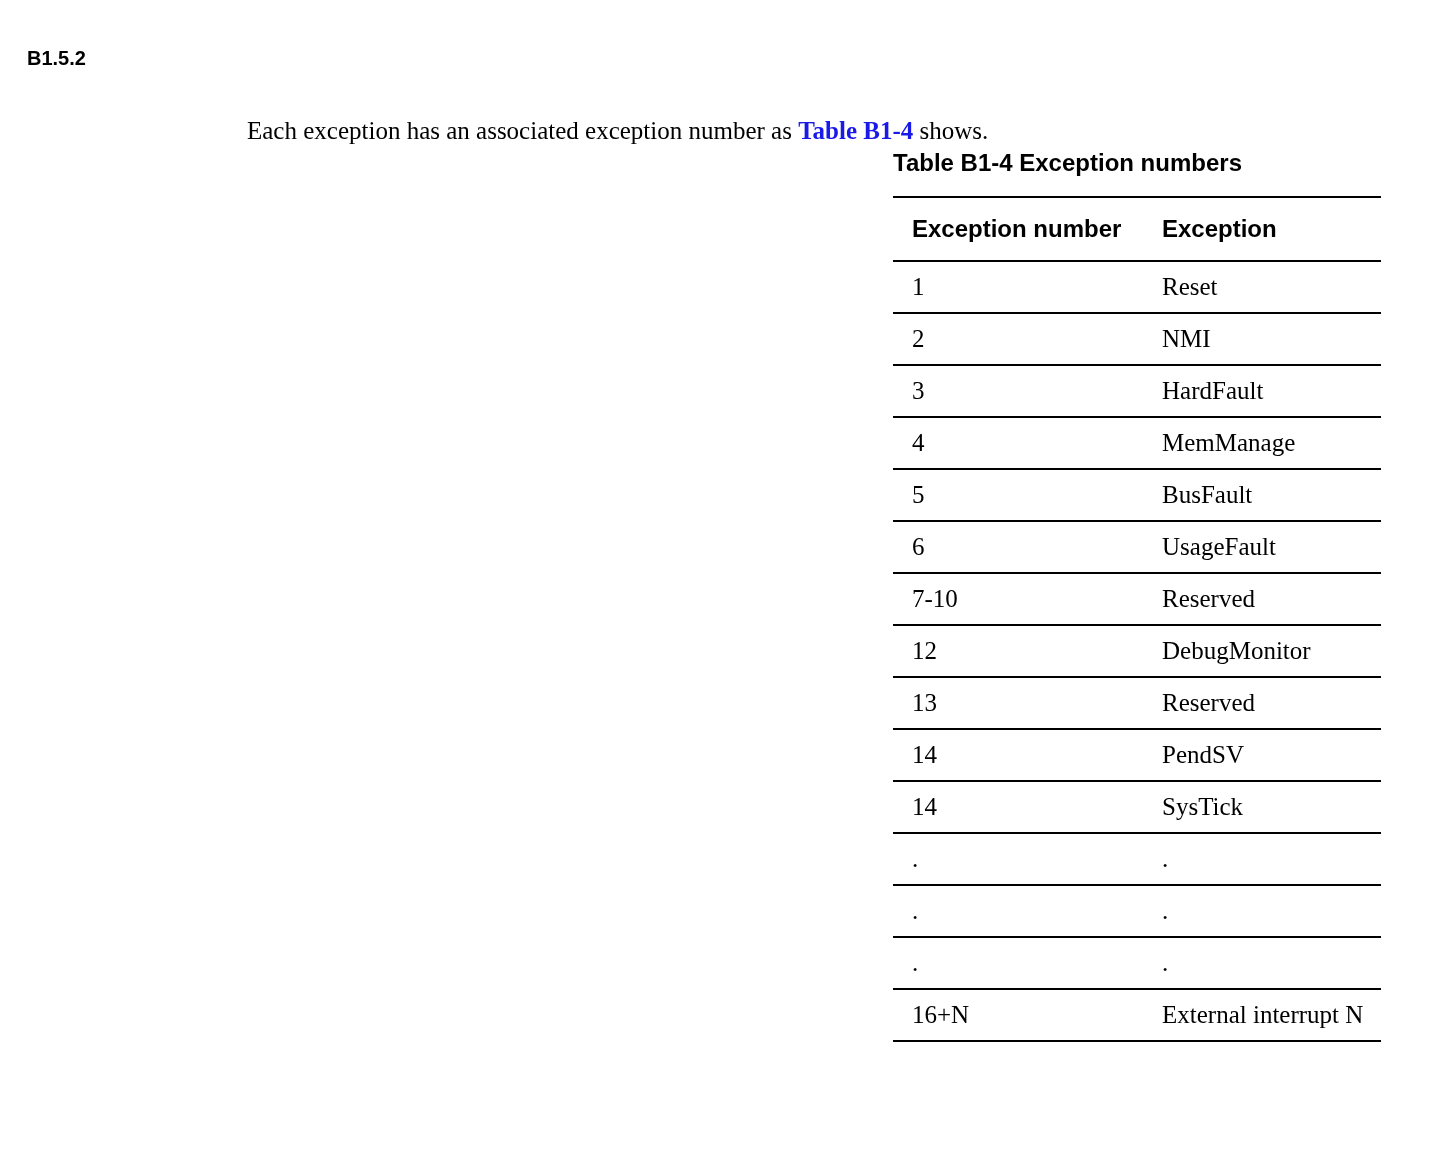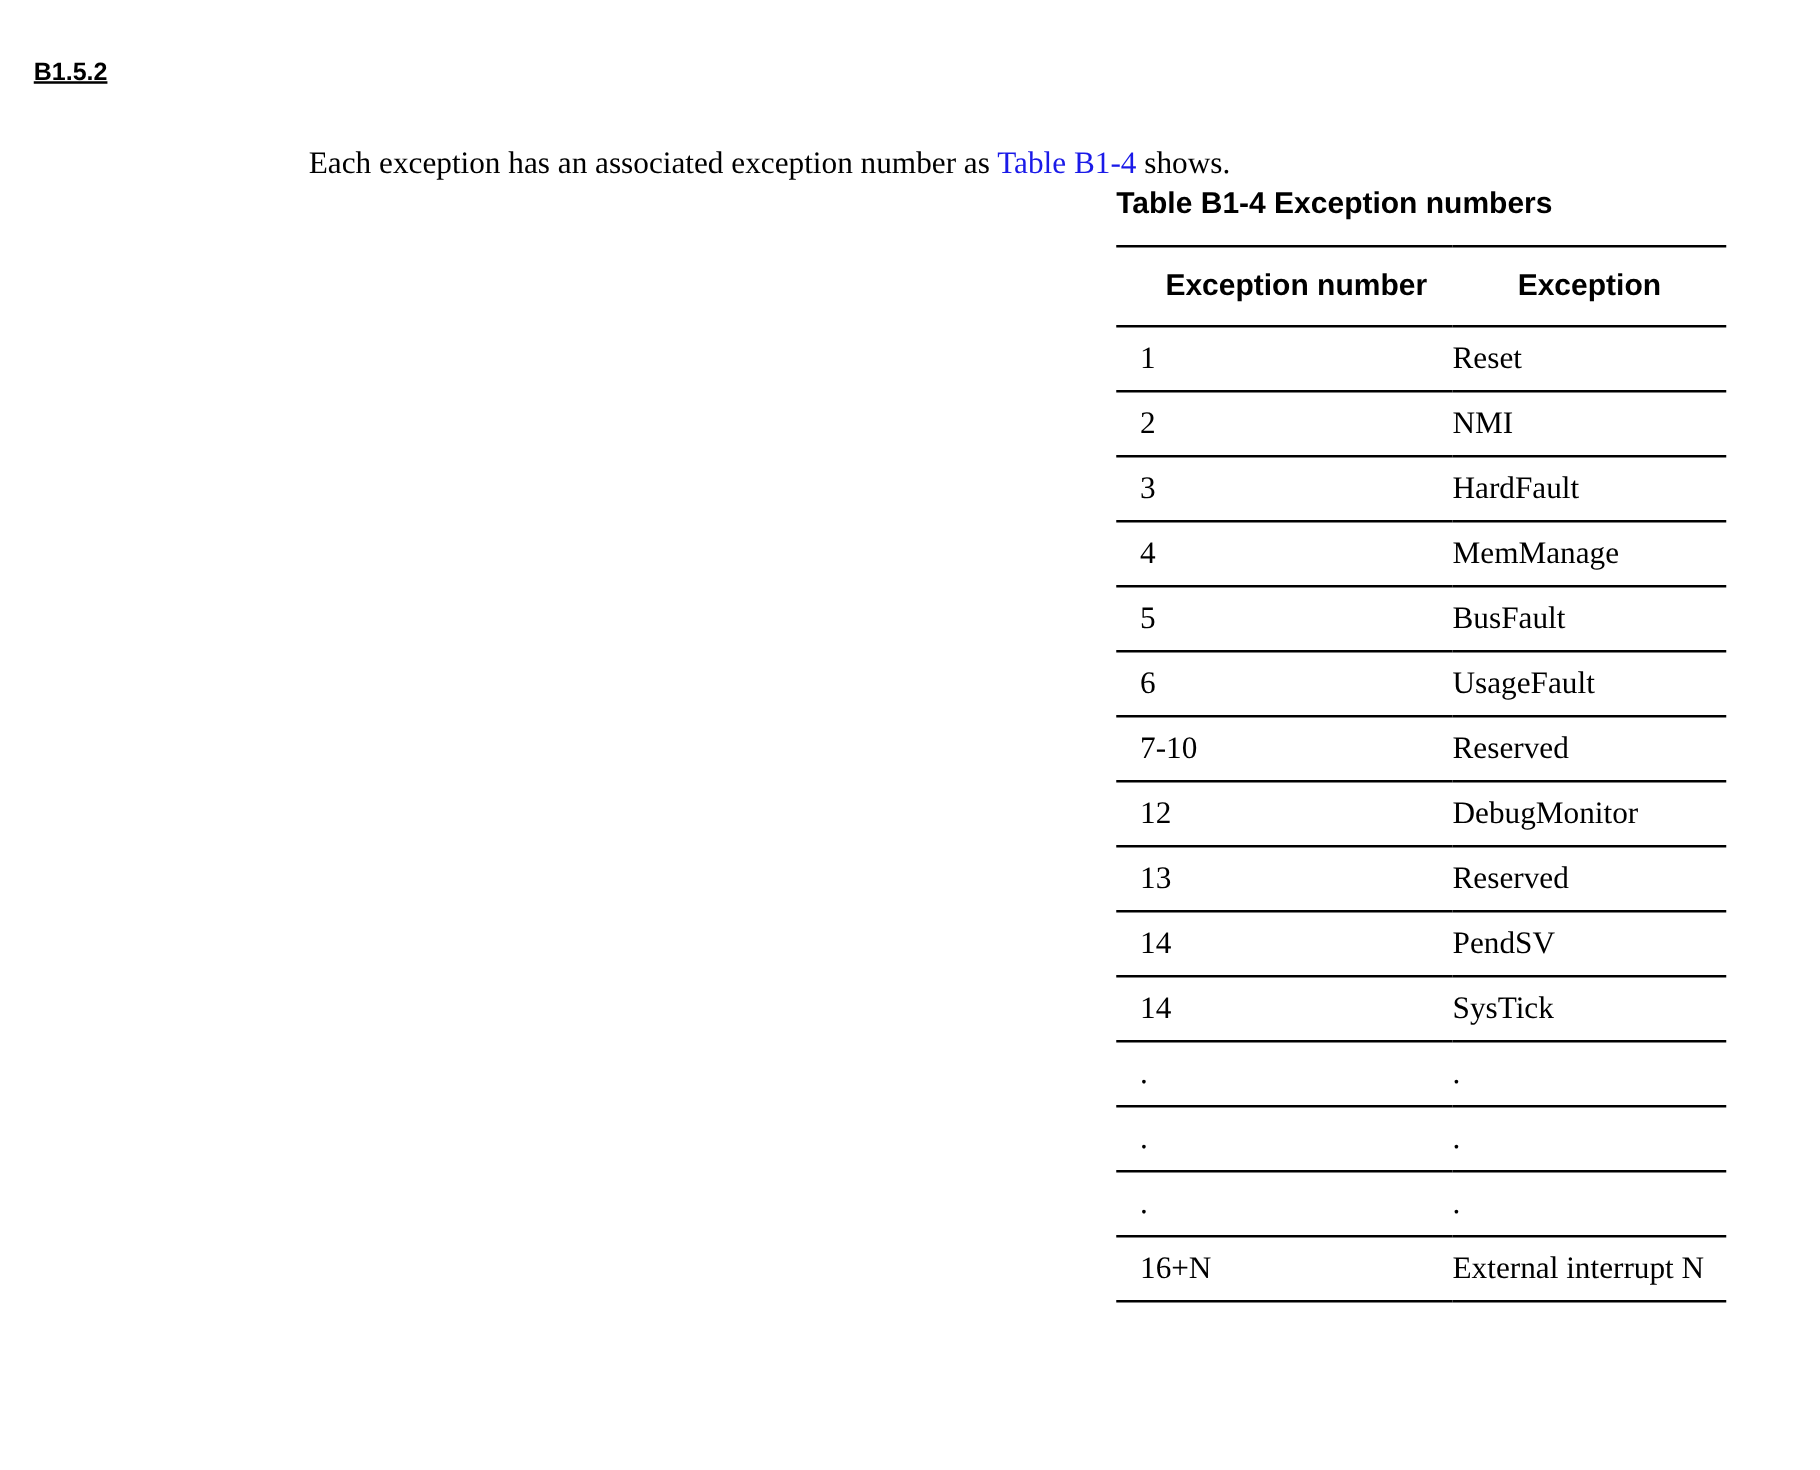--- a/index.html
+++ b/index.html
@@ -16,21 +16,20 @@
     color: #000000;
   }
   
   .sec-num {
     position: absolute;
     left: 27px;
     top: 48px;
     font: bold 20px "Liberation Sans", "DejaVu Sans", sans-serif;
     line-height: 1;
     white-space: nowrap;
-    text-decoration: underline;
   }
   .sec-title {
     position: absolute;
     left: 181px;
     top: 41px;
     font: bold 28px "Liberation Sans", "DejaVu Sans", sans-serif;
     line-height: 1;
     white-space: nowrap;
   }
   
@@ -39,20 +38,21 @@
     left: 247px;
     top: 91px;
     font: 25px "Liberation Serif", "DejaVu Serif", serif;
     line-height: 1.2;
     white-space: nowrap;
   }
   .intro a {
     color: #1a1ae8;
     text-decoration: none;
     cursor: pointer;
+    font-weight: bold;
   }
   
   .table-title {
     position: absolute;
     left: 893px;
     top: 151px;
     width: 488px;
     font: bold 24px "Liberation Sans", "DejaVu Sans", sans-serif;
     line-height: 1;
     white-space: nowrap;
@@ -70,21 +70,21 @@
   table.exc thead tr {
     border-top: 2px solid #000000;
     border-bottom: 2px solid #000000;
   }
   table.exc tbody tr {
     border-bottom: 2px solid #000000;
   }
   table.exc th {
     height: 62px;
     padding: 0;
-    text-align: center;
+    text-align: left;
     vertical-align: middle;
     font: bold 24px "Liberation Sans", "DejaVu Sans", sans-serif;
     white-space: nowrap;
   }
   table.exc td {
     height: 50px;
     padding: 0;
     text-align: left;
     vertical-align: middle;
     font: 25px "Liberation Serif", "DejaVu Serif", serif;

